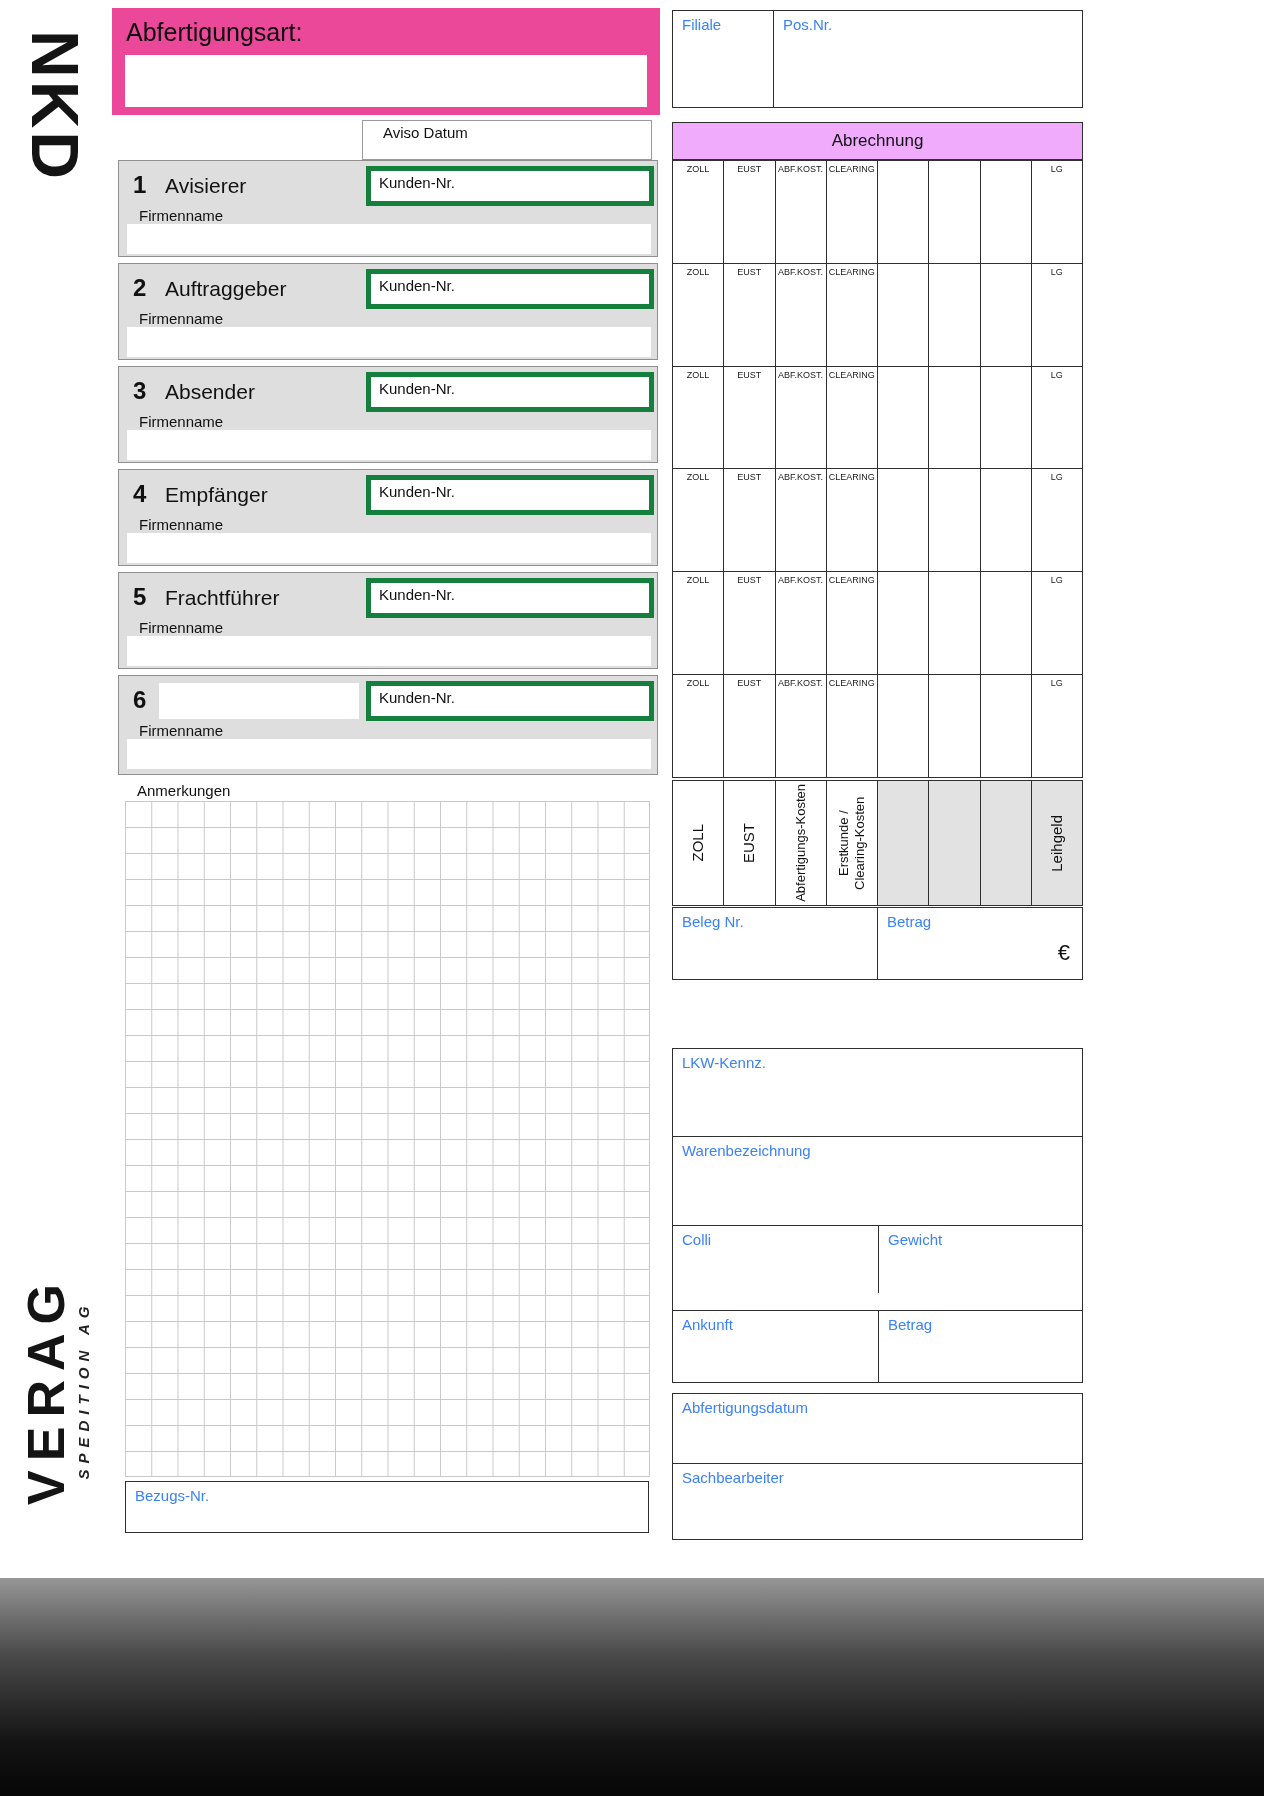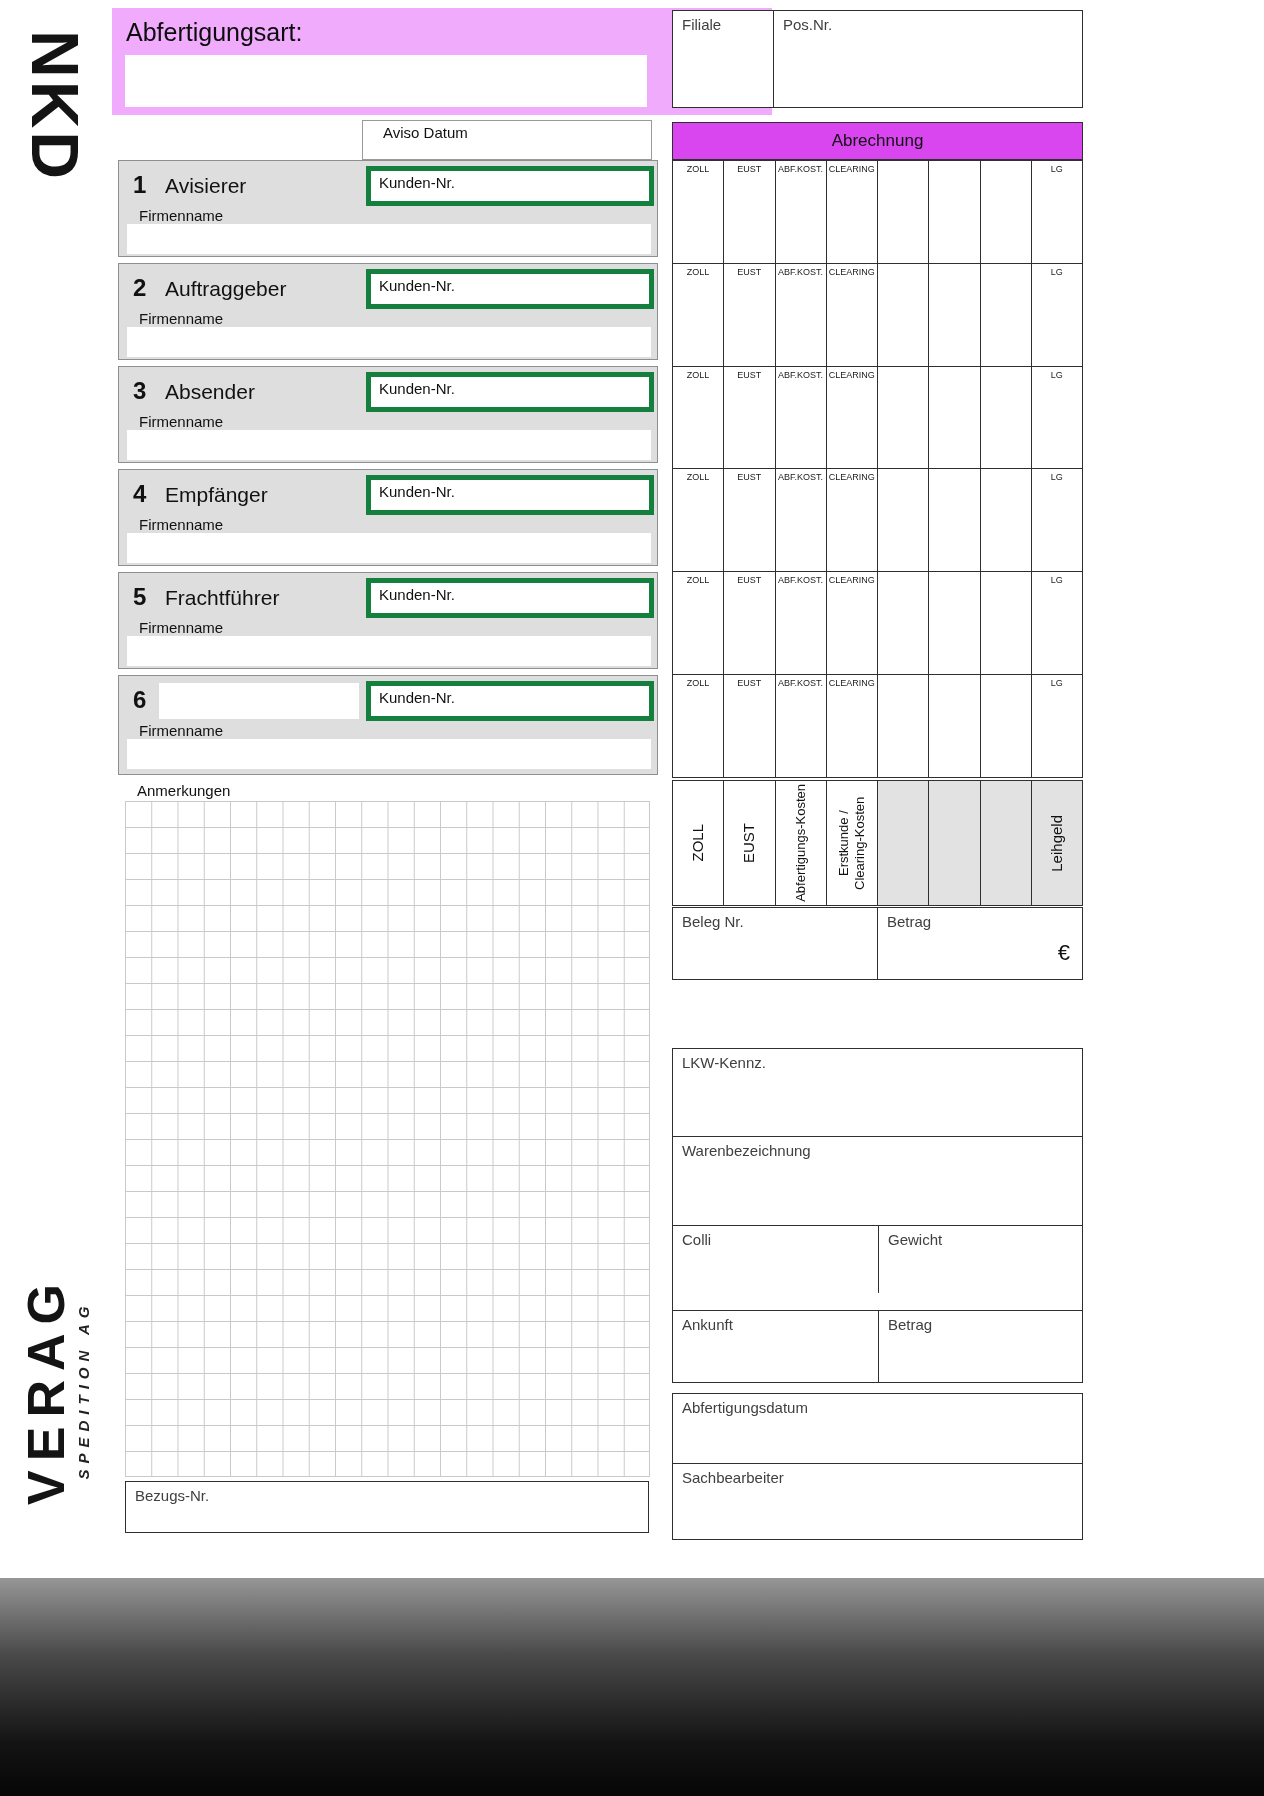--- a/index.html
+++ b/index.html
@@ -9,34 +9,34 @@
   .abs { position:absolute; }
 
   
   .nkd-logo { left:22px; top:30px; writing-mode:vertical-rl; font-size:66px; font-weight:900;
               letter-spacing:3px; line-height:1; color:#141414; }
   .verag-wrap { left:-95px; top:1350px; width:310px; height:80px; transform:rotate(-90deg); text-align:center; }
   .verag-name { font-size:52px; font-weight:900; letter-spacing:9px; color:#141414; line-height:1; }
   .verag-sub  { font-size:15px; font-weight:bold; font-style:italic; letter-spacing:6px; color:#222; margin-top:3px; }
 
   
-  .top-gray { left:112px; top:8px; width:660px; height:107px; background:#f0abfc; }
+  .top-gray { left:112px; top:8px; width:548px; height:107px; background:#ec4899; }
   .top-gray-label { position:absolute; left:14px; top:10px; font-size:25px; color:#0d0d0d; }
   .top-gray-input { position:absolute; left:13px; top:47px; width:522px; height:52px; background:#fff; }
 
   .fbox { border:1.5px solid #2f2f2f; background:#fff; }
-  .box-label { font-size:15px; padding:5px 0 0 9px; color:#404040; }
+  .box-label { font-size:15px; padding:5px 0 0 9px; color:#3b82f6; }
 
   .filiale-box { left:672px; top:10px; width:411px; height:98px; display:flex; }
   .filiale-cell { width:100px; }
   .posnr-cell { flex:1; border-left:1.5px solid #2f2f2f; }
 
   .aviso-box { left:362px; top:120px; width:290px; height:40px; background:#fff; border:1px solid #9a9a9a;padding-left:12px; }
 
-  .abrechnung-hd { left:672px; top:122px; width:411px; height:38px; background:#d946ef;
+  .abrechnung-hd { left:672px; top:122px; width:411px; height:38px; background:#f0abfc;
                    border:1.5px solid #2f2f2f; text-align:center; font-size:17px; padding-top:8px; }
 
   
   .cost-table { left:672px; top:160px; width:411px; height:618px; border:1.5px solid #2f2f2f;
                 background:#fff; display:flex; flex-direction:column; }
   .cost-row { flex:1; display:flex; border-top:1px solid #2f2f2f; }
   .cost-row:first-child { border-top:none; }
   .cost-cell { flex:1; border-left:1px solid #2f2f2f; font-size:9px; text-align:center; padding-top:3px;
                color:#1a1a1a; overflow:hidden; white-space:nowrap; }
   .cost-cell:first-child { border-left:none; }

